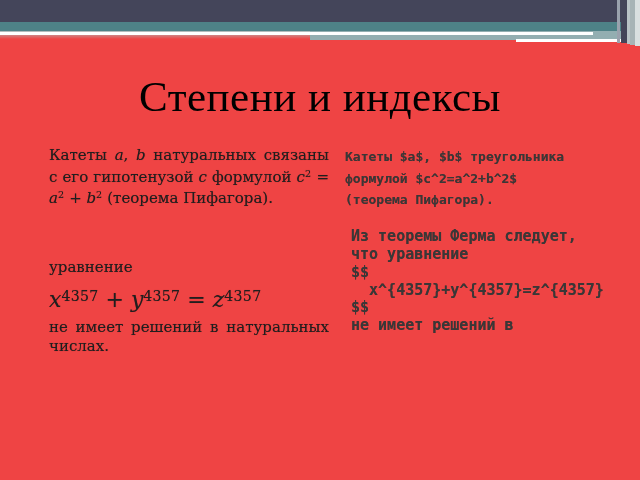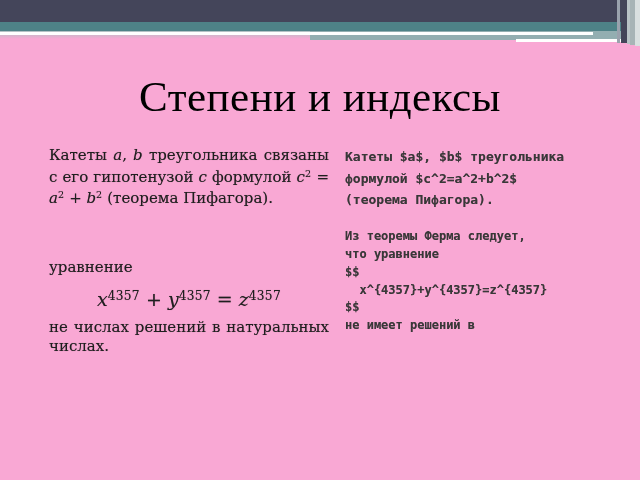--- a/index.html
+++ b/index.html
@@ -1,17 +1,17 @@
 <!DOCTYPE html>
 <html><head>
 <meta charset="utf-8">
 <style>
   html,body{margin:0;padding:0;}
   body{width:640px;height:480px;background:#fff;}
-  .slide{position:relative;width:640px;height:480px;background:#f9a8d4;overflow:hidden;
+  .slide{position:relative;width:640px;height:480px;background:#ef4444;overflow:hidden;
          font-family:"Liberation Sans",sans-serif;}
 
   
   .bar-dark{position:absolute;left:0;top:0;width:640px;height:22px;background:#44455A;}
   .bar-teal{position:absolute;left:0;top:22px;width:640px;height:9px;background:#4E8287;}
   .bar-fade{position:absolute;left:0;top:31px;width:640px;height:8px;
             background:linear-gradient(#AEC4C4,rgba(255,255,255,0));}
   .bar-light{position:absolute;left:310px;top:31px;width:330px;height:9px;background:#93AEB1;}
   .wline1{position:absolute;left:0;top:32px;width:593px;height:3px;background:#ffffff;}
   .wline2{position:absolute;left:516px;top:39px;width:118px;height:3px;background:#ffffff;}
@@ -28,30 +28,30 @@
 
   
   .leftcol{position:absolute;left:49px;top:146px;width:280px;
            font-family:"DejaVu Serif",serif;font-size:15px;line-height:18.5px;
            color:#1F1F1F;text-shadow:0 0 0.7px rgba(0,0,0,0.45);}
   .jline{text-align:justify;text-align-last:justify;}
   .lline{white-space:normal;}
   .v{font-style:italic;}
   .sp{font-size:64%;vertical-align:5px;letter-spacing:0.3px;}
   .leftcol .para2{margin-top:50px;}
-  .eqline{text-align:center;font-size:19px;margin-top:7px;margin-bottom:9px;
+  .eqline{font-size:22px;margin-top:7px;margin-bottom:9px;
           height:26px;line-height:26px;}
   .eqline .sp{vertical-align:6px;}
 
   
   .rightcol{position:absolute;left:345px;top:146px;width:272px;
             font-family:"DejaVu Sans Mono",monospace;font-weight:bold;
             color:#383838;text-shadow:0 0 0.6px rgba(0,0,0,0.35);}
   .rightcol .para1{font-size:13px;line-height:21.7px;}
-  .rightcol .para2{margin-top:17px;font-size:12px;line-height:17.8px;}
+  .rightcol .para2{margin-top:17px;margin-left:6px;font-size:15px;line-height:17.8px;}
   .codeline{white-space:pre;}
 </style>
 </head>
 <body>
 
 <div class="slide">
 
   <div class="bar-dark"></div>
   <div class="bar-teal"></div>
   <div class="bar-fade"></div>
@@ -61,29 +61,29 @@
   <div class="vstripe2"></div>
   <div class="vstripe1"></div>
   <div class="vstripe3"></div>
   <div class="vstripe4"></div>
   <div class="vstripe5"></div>
 
   <div class="title">Степени и индексы</div>
 
   <div class="leftcol">
     <div class="para1">
-      <div class="lline jline"><span>Катеты </span><span class="v">a</span><span>, </span><span class="v">b</span><span> треугольника связаны</span></div>
+      <div class="lline jline"><span>Катеты </span><span class="v">a</span><span>, </span><span class="v">b</span><span> натуральных связаны</span></div>
       <div class="lline jline"><span>с его гипотенузой </span><span class="v">c</span><span> формулой </span><span class="v">c</span><span class="sp">2</span><span> =</span></div>
       <div class="lline"><span class="v">a</span><span class="sp">2</span><span> + </span><span class="v">b</span><span class="sp">2</span><span> (теорема Пифагора).</span></div>
     </div>
 
     <div class="para2">
       <div class="lline">уравнение</div>
       <div class="eqline"><span class="v">x</span><span class="sp">4357</span><span> + </span><span class="v">y</span><span class="sp">4357</span><span> = </span><span class="v">z</span><span class="sp">4357</span></div>
-      <div class="lline jline">не числах решений в натуральных</div>
+      <div class="lline jline">не имеет решений в натуральных</div>
       <div class="lline">числах.</div>
     </div>
   </div>
 
   <div class="rightcol">
     <div class="para1">
       <div class="codeline">Катеты $a$, $b$ треугольника</div>
       <div class="codeline">формулой $c^2=a^2+b^2$</div>
       <div class="codeline">(теорема Пифагора).</div>
     </div>

